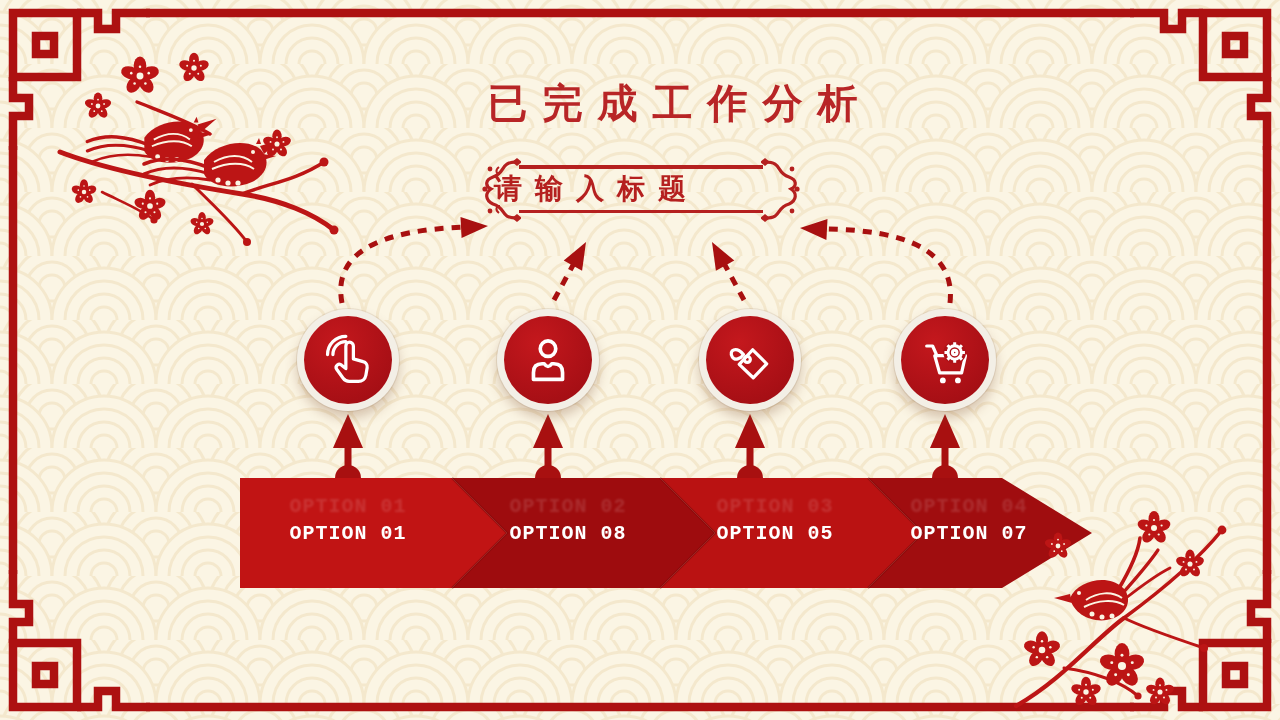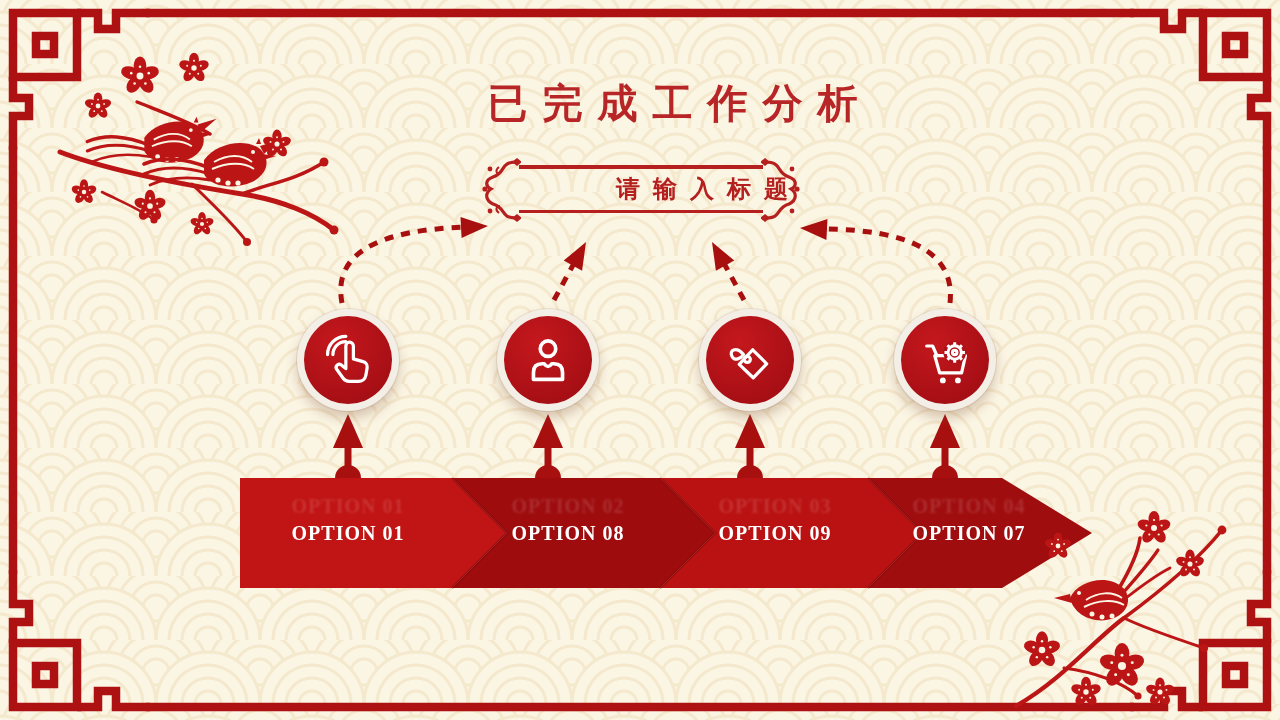--- a/index.html
+++ b/index.html
@@ -8,35 +8,35 @@
   .slide svg.layer{position:absolute;left:0;top:0;}
   .z0{z-index:0}.z2{z-index:2}.z3{z-index:3}.z4{z-index:4}.z5{z-index:5}.z9{z-index:9}
 
   .title{position:absolute;left:0;top:76px;width:1280px;text-align:center;z-index:8;
          font-size:40px;font-weight:bold;color:#b82526;letter-spacing:15px;
          transform:translateX(40px);white-space:nowrap;}
 
   .subbox{position:absolute;left:481px;top:156px;width:320px;height:66px;z-index:8;}
   .subbox .hline{position:absolute;left:38px;right:38px;height:3.5px;background:#b5201f;}
   .subbox .hline.top{top:9px;} .subbox .hline.bot{bottom:9px;}
-  .subtext{position:absolute;left:0;top:0;width:100%;height:66px;line-height:66px;text-align:right;
-           font-size:24px;font-weight:bold;color:#b5201f;letter-spacing:13px;text-indent:13px;white-space:nowrap;}
+  .subtext{position:absolute;left:0;top:0;width:100%;height:66px;line-height:66px;text-align:left;
+           font-size:28px;font-weight:bold;color:#b5201f;letter-spacing:13px;text-indent:13px;white-space:nowrap;}
   .orn{position:absolute;top:-1px;width:44px;height:70px;}
   .orn.left{left:-4px;} .orn.right{right:-4px;transform:scaleX(-1);}
 
   .circle{position:absolute;top:309px;width:102px;height:102px;border-radius:50%;z-index:7;
           background:#f3efe6;box-shadow:0 0 0 1px rgba(120,90,60,.12),0 7px 12px rgba(130,80,45,.30);
           display:flex;align-items:center;justify-content:center;}
   .circle .inner{width:88px;height:88px;border-radius:50%;
           background:radial-gradient(circle at 38% 30%, #c4181d 0%, #ae1117 55%, #9c0c12 100%);
           display:flex;align-items:center;justify-content:center;}
   .c1{left:297px}.c2{left:497px}.c3{left:699px}.c4{left:894px}
 
   .opt{position:absolute;top:533px;transform:translate(-50%,-50%);z-index:6;color:#fff;
-       font-family:Liberation Serif, serif;font-weight:bold;font-size:20px;
+       font-family:Liberation Mono, monospace;font-weight:bold;font-size:20px;
        letter-spacing:1px;white-space:nowrap;}
   .opt .ghost{position:absolute;left:50%;top:-27px;transform:translateX(-50%);opacity:.13;filter:blur(1px);}
   .o1{left:348px}.o2{left:568px}.o3{left:775px}.o4{left:969px}
 </style>
 </head>
 <body>
 
 <div class="slide">
 
   <svg class="layer z0" width="1280" height="720">
@@ -193,21 +193,21 @@
   <div class="opt o1">
     <span class="ghost">OPTION 01</span>
     <span>OPTION 01</span>
   </div>
   <div class="opt o2">
     <span class="ghost">OPTION 02</span>
     <span>OPTION 08</span>
   </div>
   <div class="opt o3">
     <span class="ghost">OPTION 03</span>
-    <span>OPTION 09</span>
+    <span>OPTION 05</span>
   </div>
   <div class="opt o4">
     <span class="ghost">OPTION 04</span>
     <span>OPTION 07</span>
   </div>
 
   <div class="title">已完成工作分析</div>
 
   <div class="subbox">
     <svg class="orn left" viewBox="0 0 44 70">

